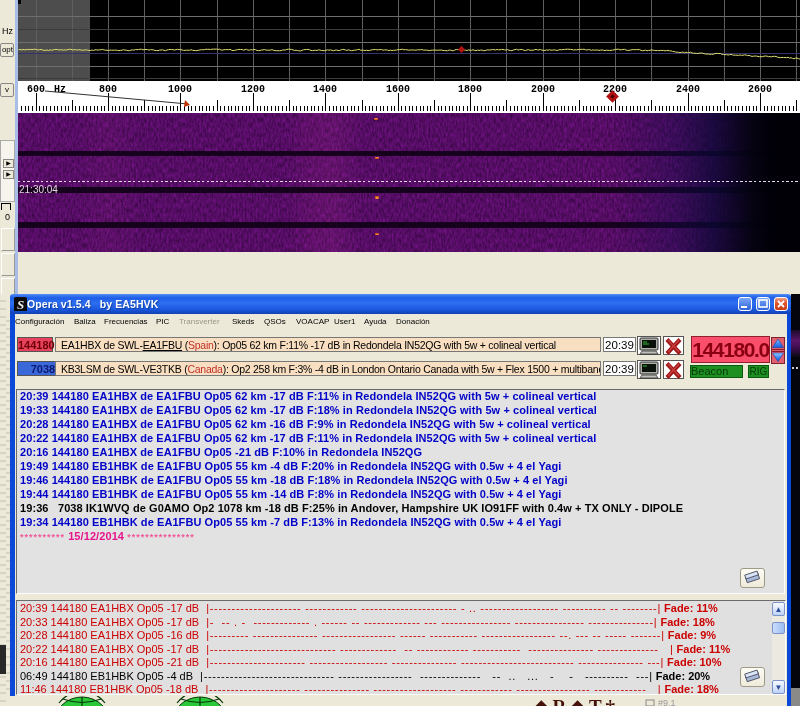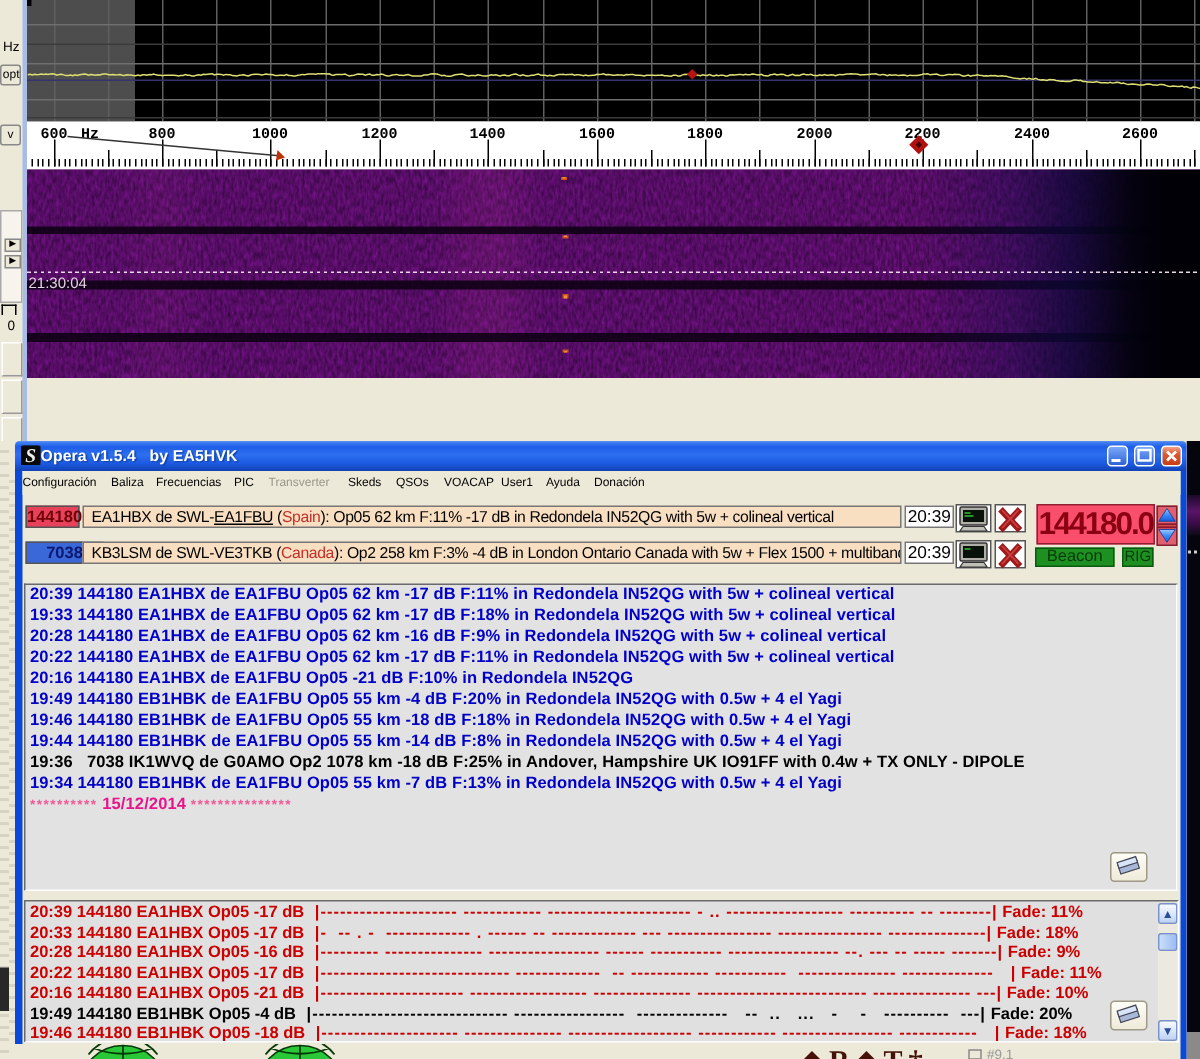--- a/index.html
+++ b/index.html
@@ -34,21 +34,21 @@
 .timebox{position:absolute;height:15px;width:33px;border:1px solid #777;background:#fff;font-size:11.5px;text-align:center;line-height:14px}
 .ibtn{position:absolute;width:24px;height:19px;background:#fff;border:1px solid #555}
 
 #bluebox{left:10px;top:95px;width:769px;height:205px;background:#E2E2E2;border:1px solid;border-color:#6a6a6a #fdfdfd #fdfdfd #6a6a6a;padding:0 0 0 3px;overflow:hidden}
 #bluebox>div{font-size:11px;font-weight:bold;height:14px;white-space:pre;letter-spacing:0.08px}
 .bl{color:#0000C8}
 .bk{color:#000}
 .mg{color:#E8148C}
 .ast{font-size:9px;color:#F05898;letter-spacing:1px}
 #redbox{left:10px;top:306px;width:770px;height:95px;background:#E0E0E0;border:1px solid;border-color:#6a6a6a #fdfdfd #fdfdfd #6a6a6a;padding:1px 0 0 3px;overflow:hidden}
-#redbox .rl,#redbox .rk{font-size:11px;font-weight:bold;height:13.5px;white-space:pre;letter-spacing:0px}
+#redbox .rl,#redbox .rk{font-size:11px;font-weight:normal;height:13.5px;white-space:pre;letter-spacing:0px}
 .rl{color:#CC0000}
 .rk{color:#000}
 .dsh{letter-spacing:0.7px;margin-left:7px}
 
 .ebtn{position:absolute;width:25px;height:20px;background:linear-gradient(180deg,#FDFDF6,#EFEBDA);border:1px solid #9E9A86;border-radius:3px}
 
 #sb{position:absolute;left:755px;top:1px;width:13px;height:92px;background:#ECEAE0}
 .sbb{position:absolute;left:0;width:13px;height:14px;background:linear-gradient(180deg,#F8FBFF,#BED2F6);border:1px solid #7A92C8;border-radius:2px;color:#2C4C98;font-size:8px;text-align:center;line-height:13px}
 #sb-thumb{position:absolute;left:0;top:20px;width:13px;height:12px;background:linear-gradient(90deg,#CADEFC,#9CBCF2);border:1px solid #7A92C8;border-radius:2px}
 
@@ -241,21 +241,21 @@
               <stop offset="0" stop-color="#9CC8FF"></stop>
               <stop offset="0.5" stop-color="#3E8CF8"></stop>
               <stop offset="1" stop-color="#1A5CD8"></stop>
             </linearGradient>
           </defs>
       <path d="M6 1 L11.5 9.5 L0.5 9.5 z" fill="url(#spg)" stroke="#1040A0" stroke-width="0.6"></path>
       <path d="M0 11.5 H12 M0 13.5 H12" stroke="#901828" stroke-width="1.2"></path>
       <path d="M6 23.5 L11.5 15 L0.5 15 z" fill="url(#spg)" stroke="#1040A0" stroke-width="0.6"></path>
     </svg>
   </div>
-  <div class="abs" style="left:684px;top:71px;width:53px;height:13px;background:#1E9022;border:1px solid #0A5A10;color:#053A08;font-size:11px;text-align:center;line-height:11px">Beacon</div>
+  <div class="abs" style="left:684px;top:71px;width:53px;height:13px;background:#1E9022;border:1px solid #0A5A10;color:#053A08;font-size:11px;text-align:left;line-height:11px">Beacon</div>
   <div class="abs" style="left:742px;top:71px;width:21px;height:13px;background:#1E9022;border:1px solid #0A5A10;color:#053A08;font-size:10px;text-align:center;line-height:11px">RIG</div>
 
   <div class="abs" id="bluebox">
         <div class="bl">20:39 144180 EA1HBX de EA1FBU Op05 62 km -17 dB F:11% in Redondela IN52QG with 5w + colineal vertical</div>
         <div class="bl">19:33 144180 EA1HBX de EA1FBU Op05 62 km -17 dB F:18% in Redondela IN52QG with 5w + colineal vertical</div>
         <div class="bl">20:28 144180 EA1HBX de EA1FBU Op05 62 km -16 dB F:9% in Redondela IN52QG with 5w + colineal vertical</div>
         <div class="bl">20:22 144180 EA1HBX de EA1FBU Op05 62 km -17 dB F:11% in Redondela IN52QG with 5w + colineal vertical</div>
         <div class="bl">20:16 144180 EA1HBX de EA1FBU Op05 -21 dB F:10% in Redondela IN52QG</div>
         <div class="bl">19:49 144180 EB1HBK de EA1FBU Op05 55 km -4 dB F:20% in Redondela IN52QG with 0.5w + 4 el Yagi</div>
         <div class="bl">19:46 144180 EB1HBK de EA1FBU Op05 55 km -18 dB F:18% in Redondela IN52QG with 0.5w + 4 el Yagi</div>
@@ -270,22 +270,22 @@
             <rect x="5" y="4" width="13" height="4" fill="#D8E4F8" stroke="#445" stroke-width="0.8"></rect>
           </g>
         </svg></div>
 
   <div class="abs" id="redbox">
         <div class="rl"><span class="pre">20:39 144180 EA1HBX Op05 -17 dB</span><span class="dsh">|--------------------- ------------ ---------------------- - .. ------------------ ---------- -- --------|</span><b> Fade: 11%</b></div>
         <div class="rl"><span class="pre">20:33 144180 EA1HBX Op05 -17 dB</span><span class="dsh">|-  -- . -  ------------- . ------ -- ------------- --- ---------------- ---------------- ---------------|</span><b> Fade: 18%</b></div>
         <div class="rl"><span class="pre">20:28 144180 EA1HBX Op05 -16 dB</span><span class="dsh">|--------- --------------- ----------------- ------ ----------- ----------------- --. --- -- ----- -------|</span><b> Fade: 9%</b></div>
         <div class="rl"><span class="pre">20:22 144180 EA1HBX Op05 -17 dB</span><span class="dsh">|----------------------------- -------------  -- ------------ -----------  --------------- --------------   |</span><b> Fade: 11%</b></div>
         <div class="rl"><span class="pre">20:16 144180 EA1HBX Op05 -21 dB</span><span class="dsh">|---------------------- ------------------ --------------- -------------------------- --------------- ---|</span><b> Fade: 10%</b></div>
-        <div class="rk"><span class="pre">19:49 144180 EB1HBK Op05 -4 dB</span><span class="dsh">|------------------------------ -----------------  --------------   --  ..   ...   -    -   ----------  ---|</span><b> Fade: 20%</b></div>
-        <div class="rl"><span class="pre">19:46 144180 EB1HBK Op05 -18 dB</span><span class="dsh">|--------------------- --------------- ------------------- ------------ ----------------- ------------   |</span><b> Fade: 18%</b></div>
+        <div class="rk"><span class="pre">06:49 144180 EB1HBK Op05 -4 dB</span><span class="dsh">|------------------------------ -----------------  --------------   --  ..   ...   -    -   ----------  ---|</span><b> Fade: 20%</b></div>
+        <div class="rl"><span class="pre">11:46 144180 EB1HBK Op05 -18 dB</span><span class="dsh">|--------------------- --------------- ------------------- ------------ ----------------- ------------   |</span><b> Fade: 18%</b></div>
     <div id="sb">
       <div class="sbb" style="top:0">▲</div>
       <div id="sb-thumb"></div>
       <div class="sbb" style="bottom:0">▼</div>
     </div>
   </div>
   <div class="ebtn" style="left:734px;top:373px"><svg width="23" height="18">
           <g transform="rotate(-18 11 9)">
             <rect x="5" y="6" width="13" height="6" fill="#A8B8D8" stroke="#445" stroke-width="0.8"></rect>
             <rect x="5" y="4" width="13" height="4" fill="#D8E4F8" stroke="#445" stroke-width="0.8"></rect>

